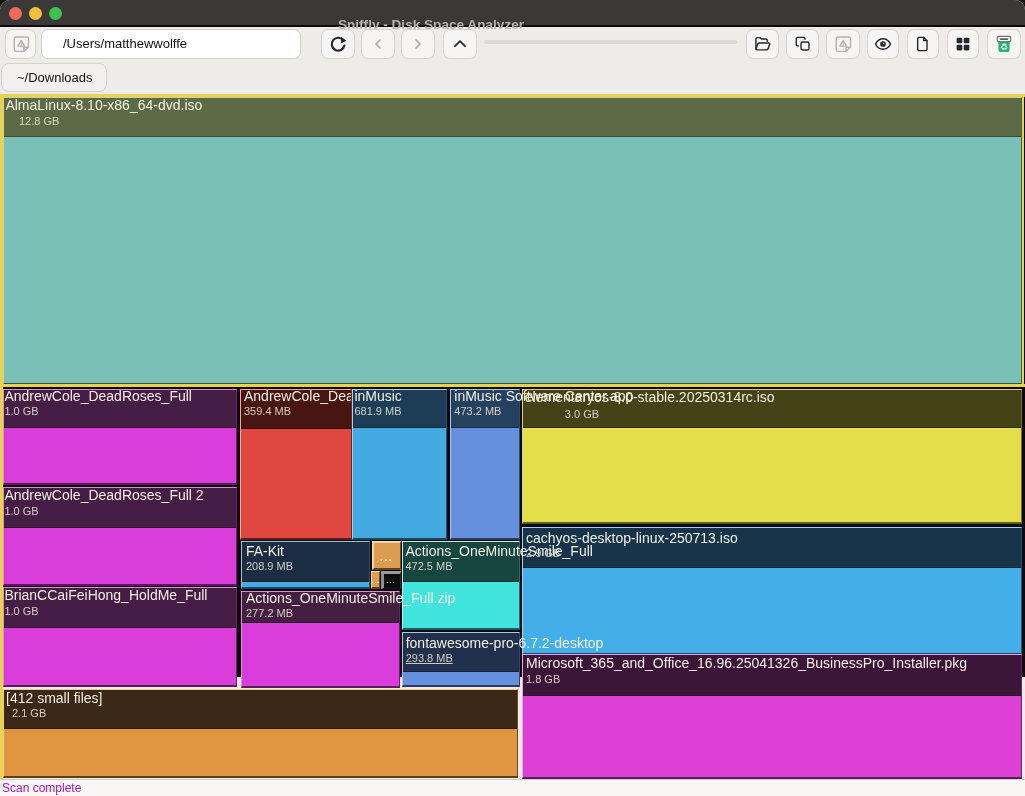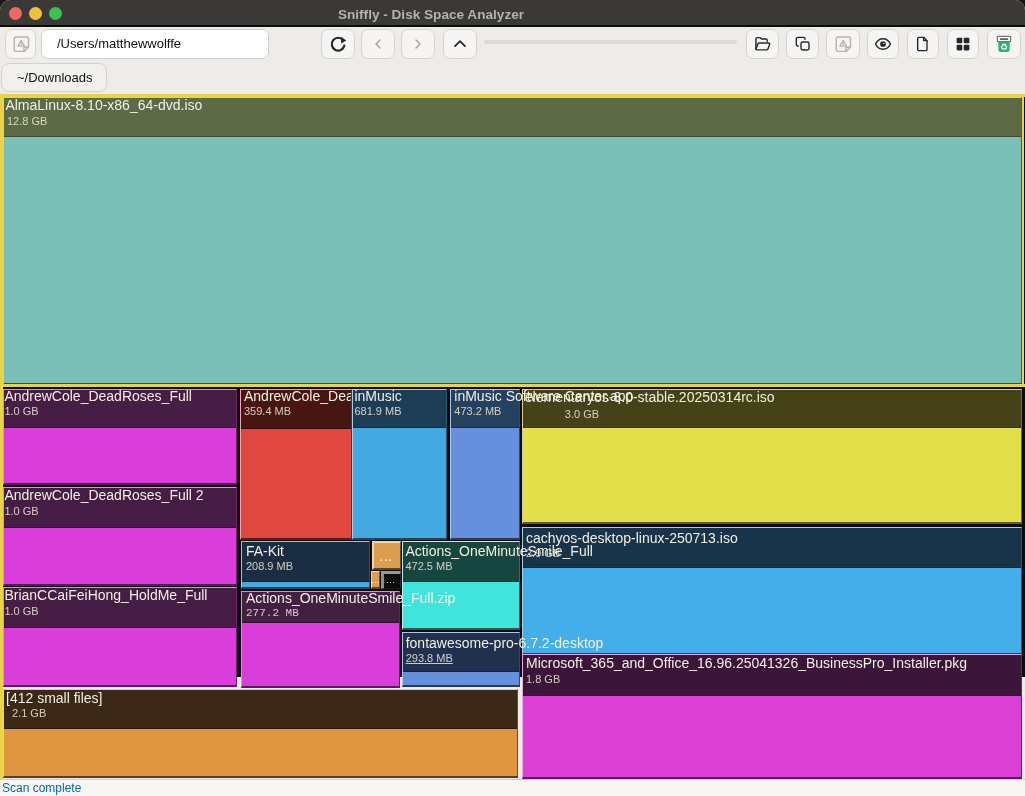--- a/index.html
+++ b/index.html
@@ -1,31 +1,31 @@
 <!DOCTYPE html>
 <html><head><meta charset="utf-8"><style>
 
 *{margin:0;padding:0;box-sizing:border-box}
 html,body{width:1025px;height:796px;background:#1a1310;font-family:"Liberation Sans",sans-serif;overflow:hidden;-webkit-font-smoothing:antialiased}
 #win{position:absolute;left:0;top:0;width:1025px;height:796px;border-radius:10px 10px 0 0;overflow:hidden;background:#eeece9;will-change:transform}
 #tb{position:absolute;left:0;top:0;width:1025px;height:27px;background:#3b3937;border-bottom:2px solid #0d0c0c}
 .tl{position:absolute;top:6.5px;width:13px;height:13px;border-radius:50%}
-#title{position:absolute;top:7px;left:0;width:862px;text-align:center;font-size:13.6px;font-weight:bold;color:#b4b2b0}
+#title{position:absolute;top:17px;left:0;width:862px;text-align:center;font-size:13.6px;font-weight:bold;color:#b4b2b0}
 #toolbar{position:absolute;left:0;top:29px;width:1025px;height:65px;background:#eeece9}
 .btn{position:absolute;top:0;height:30px;background:#f6f5f3;border:1px solid #d5d2ce;border-radius:7px}
 .btn svg{position:absolute;left:50%;top:50%;transform:translate(-50%,-50%)}
-#input{position:absolute;left:41px;top:0;width:228px;height:30px;background:#fff;border:1px solid #d2cfcb;border-radius:7px;font-size:13px;line-height:28px;padding-left:15px;color:#111}
+#input{position:absolute;left:41px;top:0;width:260px;height:30px;background:#fff;border:1px solid #d2cfcb;border-radius:7px;font-size:13px;line-height:28px;padding-left:21px;color:#111}
 #tab{position:absolute;left:1px;top:34px;width:106px;height:29px;background:#f2f0ed;border:1px solid #d5d2ce;border-radius:8px;font-size:13px;line-height:27px;padding-left:15px;color:#111}
 #slider{position:absolute;left:484px;top:11px;width:253px;height:4px;background:#dcd9d5;border-radius:2px}
 #tmap{position:absolute;left:0;top:94px;width:1025px;height:583px;background:#0e090d}
 .b{position:absolute}
 .hd{position:absolute;left:0;top:0;right:0;border-bottom:1px solid rgba(0,0,0,0.3)}
 .lbl{position:absolute;font-size:14px;color:#f2efe2;white-space:nowrap;line-height:15px}
 .sz{position:absolute;font-size:11px;color:rgba(233,227,211,0.87);white-space:nowrap;line-height:12px}
-#status{position:absolute;left:0;top:779px;width:1025px;height:17px;background:#f7f6f4;border-top:1px solid #cfccc8;font-size:12px;color:#0369a1;line-height:16px;padding-left:2px}
+#status{position:absolute;left:0;top:779px;width:1025px;height:17px;background:#f7f6f4;border-top:1px solid #cfccc8;font-size:12px;color:#a21caf;line-height:16px;padding-left:2px}
 
 </style></head><body>
 <div id="win">
 <div id="tb">
 <div class="tl" style="left:9px;background:#ee6a5f"></div>
 <div class="tl" style="left:29px;background:#f0c03f"></div>
 <div class="tl" style="left:49px;background:#3fc14e"></div>
 <div id="title">Sniffly - Disk Space Analyzer</div>
 </div>
 <div id="toolbar">
@@ -158,21 +158,21 @@
         <div class="hd" style="height:39.1px;background:#21304d"></div>
       </div>
 <div class="b" style="left:3px;top:594.5px;width:514.5px;height:89.7px;background:#e09540;border:1.5px solid #eec896;border-right:1.5px solid #704a20;border-bottom:2.5px solid #5e3e1a">
         <div class="hd" style="height:39.3px;background:#3c2817"></div>
       </div>
 <div style="position:absolute;left:0;top:0;width:1025px;height:2.8px;background:#e8d34b"></div>
 <div style="position:absolute;left:0;top:0;width:2.8px;height:685px;background:#e8d34b"></div>
 <div style="position:absolute;left:0;top:290.2px;width:1025px;height:3.2px;background:#e8d34b"></div>
 <div style="position:absolute;left:1021.8px;top:0;width:2.5px;height:293px;background:#e8d34b"></div>
 <div class="lbl" style="left:5.4px;top:4.299999999999997px;">AlmaLinux-8.10-x86_64-dvd.iso</div>
-<div class="sz" style="left:7px;top:20.499999999999996px;">12.8 GB</div>
+<div class="sz" style="left:19px;top:20.499999999999996px;">12.8 GB</div>
 <div class="lbl" style="left:4.4px;top:295.0px;">AndrewCole_DeadRoses_Full</div>
 <div class="sz" style="left:4.4px;top:311.2px;">1.0 GB</div>
 <div class="lbl" style="left:4.4px;top:394.3px;">AndrewCole_DeadRoses_Full 2</div>
 <div class="sz" style="left:4.4px;top:410.5px;">1.0 GB</div>
 <div class="lbl" style="left:4.4px;top:494.29999999999995px;">BrianCCaiFeiHong_HoldMe_Full</div>
 <div class="sz" style="left:4.4px;top:510.49999999999994px;">1.0 GB</div>
 <div class="lbl" style="left:244px;top:295.1px;width:107px;overflow:hidden;">AndrewCole_DeadRoses_Full</div>
 <div class="sz" style="left:244px;top:311.3px;">359.4 MB</div>
 <div class="lbl" style="left:354.4px;top:295.1px;">inMusic</div>
 <div class="sz" style="left:354.4px;top:311.3px;">681.9 MB</div>
@@ -182,21 +182,21 @@
 <div class="sz" style="left:524.8px;top:314px;margin-left:40px;">3.0 GB</div>
 <div class="lbl" style="left:526px;top:437.0999999999999px;">cachyos-desktop-linux-250713.iso</div>
 <div class="sz" style="left:526px;top:453.2999999999999px;">2.9 GB</div>
 <div class="lbl" style="left:526px;top:562.3px;">Microsoft_365_and_Office_16.96.25041326_BusinessPro_Installer.pkg</div>
 <div class="sz" style="left:526px;top:578.5px;">1.8 GB</div>
 <div class="lbl" style="left:245.9px;top:449.5px;">FA-Kit</div>
 <div class="sz" style="left:245.9px;top:465.7px;">208.9 MB</div>
 <div class="lbl" style="left:405.4px;top:450.19999999999993px;">Actions_OneMinuteSmile_Full</div>
 <div class="sz" style="left:405.4px;top:466.3999999999999px;">472.5 MB</div>
 <div class="lbl" style="left:246px;top:496.9px;">Actions_OneMinuteSmile_Full.zip</div>
-<div class="sz" style="left:246px;top:513.1px;font-family:Liberation Mono, monospace;">277.2 MB</div>
+<div class="sz" style="left:246px;top:513.1px;">277.2 MB</div>
 <div class="lbl" style="left:405.7px;top:541.6999999999999px;">fontawesome-pro-6.7.2-desktop</div>
 <div class="sz" style="left:405.7px;top:557.9px;text-decoration:underline;">293.8 MB</div>
 <div class="lbl" style="left:6px;top:596.9px;">[412 small files]</div>
 <div class="sz" style="left:12px;top:613.1px;">2.1 GB</div>
 <div style="position:absolute;left:379.5px;top:454.5px;font-size:13px;color:#fff;letter-spacing:0.8px">...</div>
 <div style="position:absolute;left:371.5px;top:479.5px;font-size:9.5px;color:#fff">...</div>
 <div style="position:absolute;left:386px;top:479.5px;font-size:9.5px;color:#fff;letter-spacing:0.5px">...</div>
 </div>
 <div id="status">Scan complete</div>
 </div>

